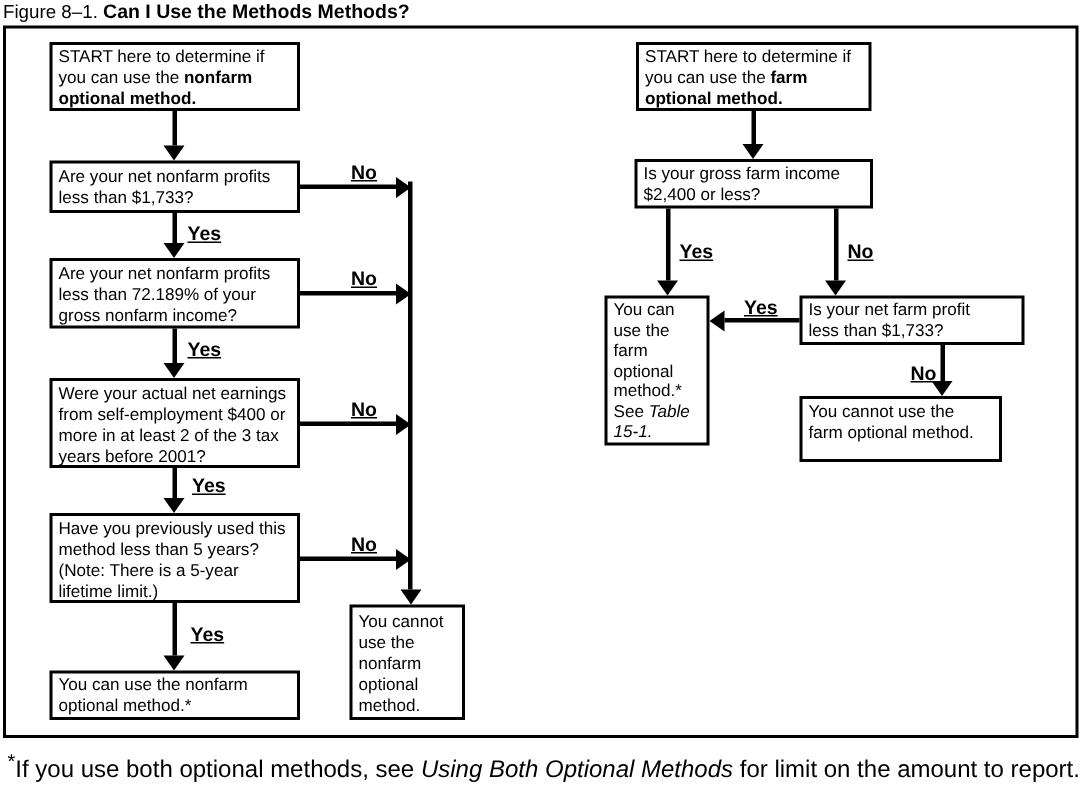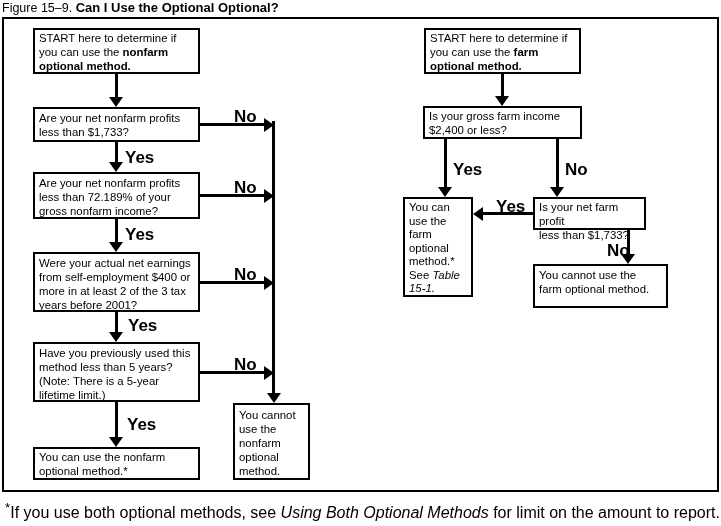--- a/index.html
+++ b/index.html
@@ -6,39 +6,39 @@
   body { width:721px; height:526px; background:#fff; font-family:"Liberation Sans", sans-serif; color:#000; position:relative; overflow:hidden; }
   #title { position:absolute; left:2px; top:0px; font-size:12.5px; white-space:nowrap; }
   #title b { font-size:13px; }
   #frame { position:absolute; left:2px; top:17px; width:717px; height:475px; border:2px solid #000; }
   .box { position:absolute; border:2px solid #000; background:#fff; font-size:11.4px; line-height:14px; padding:1px 3px 0 4px; white-space:pre-line; }
   .vline { position:absolute; width:3px; background:#000; }
   .hline { position:absolute; height:3px; background:#000; }
   .adown { position:absolute; width:0; height:0; border-left:7px solid transparent; border-right:7px solid transparent; border-top:10px solid #000; }
   .aright { position:absolute; width:0; height:0; border-top:7px solid transparent; border-bottom:7px solid transparent; border-left:10px solid #000; }
   .aleft { position:absolute; width:0; height:0; border-top:7px solid transparent; border-bottom:7px solid transparent; border-right:10px solid #000; }
-  .lbl { position:absolute; font-weight:bold; font-size:17px; }
+  .lbl { position:absolute; font-weight:bold; font-size:13px;text-decoration:underline; }
   #footnote { position:absolute; left:5px; top:500px; font-size:16px; }
   #b-start-nf { left:33px; top:28px; width:167px; height:46px; }
   #b-q1 { left:33px; top:107px; width:167px; height:35px; padding-top:2px; }
   #b-q2 { left:33px; top:172px; width:167px; height:47px; padding-top:2px; }
   #b-q3 { left:33px; top:252px; width:167px; height:60px; padding-top:2px; }
   #b-q4 { left:33px; top:342px; width:167px; height:60px; padding-top:2px; }
   #b-can-nf { left:33px; top:447px; width:167px; height:33px; padding-top:1px; }
   #b-cannot-nf { left:233px; top:403px; width:77px; height:77px; padding-top:3px; }
   #b-start-f { left:424px; top:28px; width:157px; height:46px; }
   #b-qf1 { left:423px; top:106px; width:159px; height:33px; padding-top:1px; }
   #b-can-f { left:403px; top:197px; width:70px; height:100px; line-height:13.5px; padding-top:2px; }
-  #b-qf2 { left:533px; top:197px; width:113px; height:33px; padding-top:1px; }
+  #b-qf2 { left:533px; top:197px; width:150px; height:33px; padding-top:1px; }
   #b-cannot-f { left:533px; top:264px; width:135px; height:44px; padding-top:2px; }
 </style>
 </head>
 <body>
 
-<div id="title"><span>Figure 15–9.</span> <b>Can I Use the Optional Optional?</b></div>
+<div id="title"><span>Figure 8–1.</span> <b>Can I Use the Methods Methods?</b></div>
 
 <div id="frame"></div>
 
 <div class="box" id="b-start-nf"><span>START here to determine if
 you can use the </span><b>nonfarm
 optional method.</b></div>
 <div class="box" id="b-q1"><span>Are your net nonfarm profits
 less than $1,733?</span></div>
 <div class="box" id="b-q2"><span>Are your net nonfarm profits
 less than 72.189% of your

